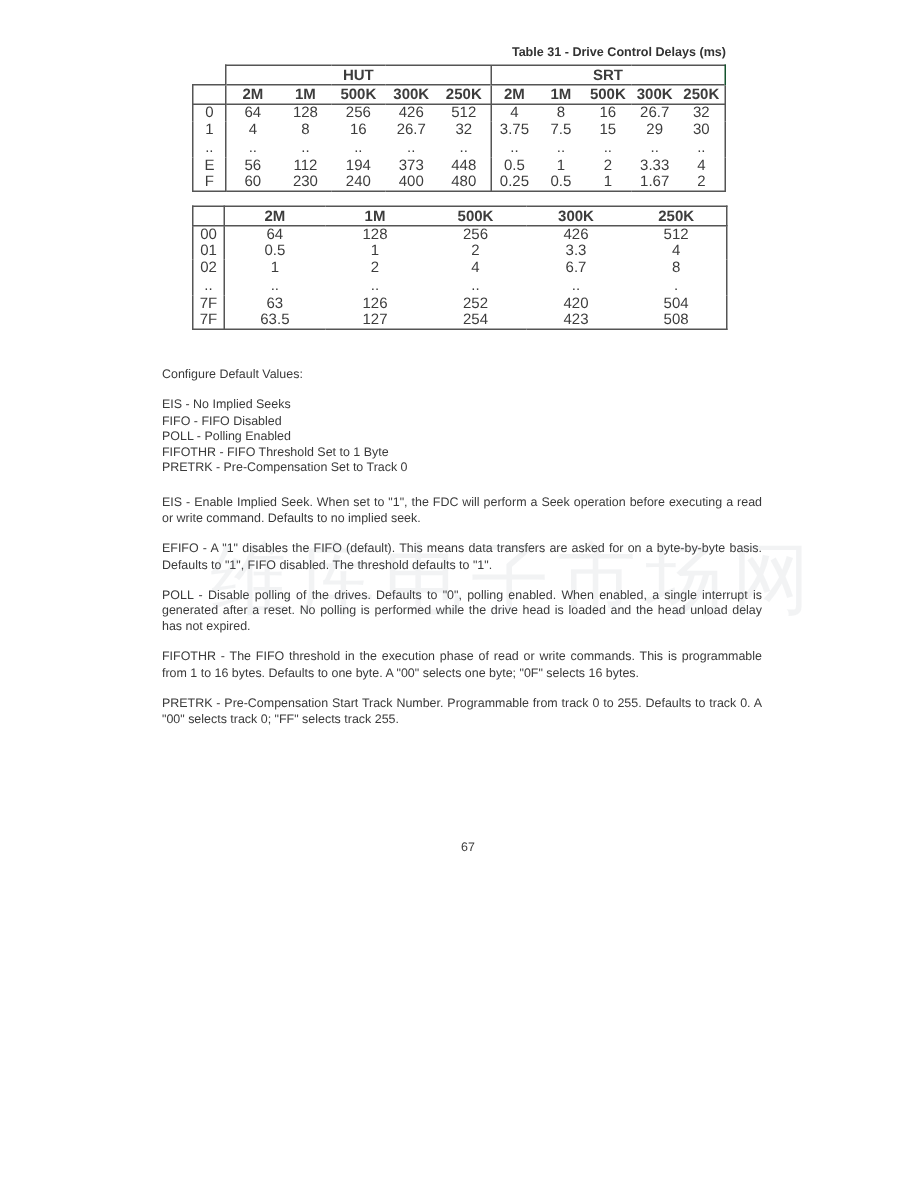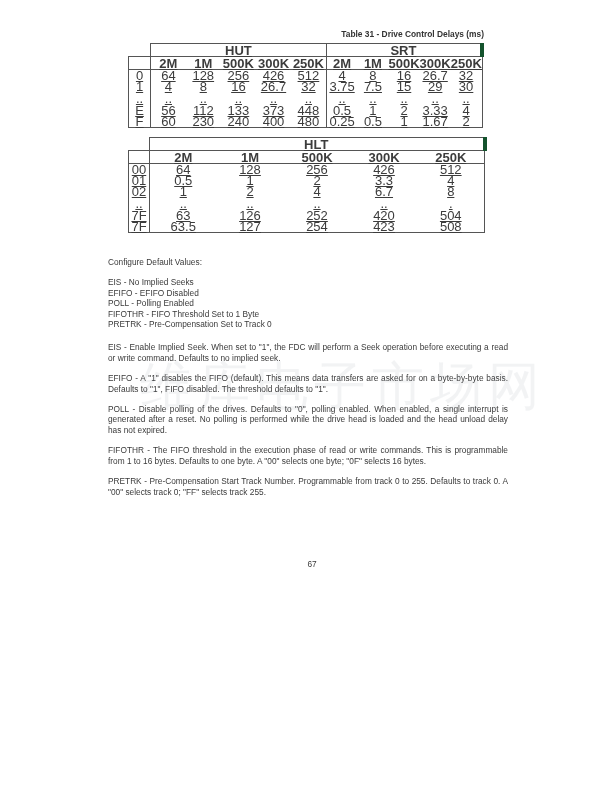--- a/index.html
+++ b/index.html
@@ -22,30 +22,29 @@
     pointer-events:none;
     user-select:none;
   }
   .tables-wrap { position:relative; margin:29px 0 0 128px; width:356px; }
   .table-title {
     font-size:8.4px; font-weight:bold; text-align:right;
     margin-bottom:4px; line-height:10px; color:#333;
   }
   table.dtable {
     border-collapse:collapse; table-layout:fixed;
-    font-size:13px; text-align:center; color:#3c3c3c;
+    font-size:10px; text-align:center; color:#3c3c3c;
     width:356px;
-    text-decoration:underline;
   }
   table.dtable td { padding:0; height:11px; line-height:11px; vertical-align:middle; }
   tr.ghr td.ghead {
     font-weight:bold; height:12px;
     border-top:1px solid #555; border-left:1px solid #555;
   }
-  tr.ghr td.ghead.last { border-right:4px solid #14532d;margin-left:36px; }
+  tr.ghr td.ghead.last { border-right:1px solid #14532d;margin-left:36px; }
   tr.ghr td.corner { border:none; }
   tr.chr td {
     font-weight:bold; height:12px;
     border-top:1px solid #555; border-bottom:1px solid #555;text-align:center;
   }
   td.lbl { border-left:1px solid #555; border-right:1px solid #555; }
   td.gr   { border-right:1px solid #555; }
   td.last { border-right:1px solid #555; }
   tr.lastrow td { border-bottom:1px solid #555; }
   tr.dots td { height:13px; }
@@ -135,21 +134,21 @@
             <td class="">..</td>
             <td class="">..</td>
             <td class="">..</td>
             <td class="">..</td>
             <td class="last">..</td>
           </tr>
           <tr>
             <td class="lbl">E</td>
             <td class="">56</td>
             <td class="">112</td>
-            <td class="">133</td>
+            <td class="">194</td>
             <td class="">373</td>
             <td class="gr">448</td>
             <td class="">0.5</td>
             <td class="">1</td>
             <td class="">2</td>
             <td class="">3.33</td>
             <td class="last">4</td>
           </tr>
           <tr class=" lastrow">
             <td class="lbl">F</td>
@@ -166,24 +165,20 @@
           </tr>
         </tbody>
       </table>
 
     <table class="dtable t2">
       <colgroup>
         <col style="width:21px">
         <col span="5" style="width:67px">
       </colgroup>
     <tbody>
-          <tr class="ghr">
-            <td class="corner"></td>
-            <td class="ghead last" colspan="5">HLT</td>
-          </tr>
           <tr class="chr">
             <td class="lbl"></td>
             <td class="">2M</td>
             <td class="">1M</td>
             <td class="">500K</td>
             <td class="">300K</td>
             <td class="last">250K</td>
           </tr>
           <tr>
             <td class="lbl">00</td>
@@ -235,21 +230,21 @@
           </tr>
         </tbody>
       </table>
   </div>
 
   <div class="textcol">
     <div class="heading">Configure Default Values:</div>
 
     <div class="defaults">
       <div>EIS - No Implied Seeks</div>
-      <div>EFIFO - EFIFO Disabled</div>
+      <div>FIFO - FIFO Disabled</div>
       <div>POLL - Polling Enabled</div>
       <div>FIFOTHR - FIFO Threshold Set to 1 Byte</div>
       <div>PRETRK - Pre-Compensation Set to Track 0</div>
     </div>
 
     <p class="para first">EIS - Enable Implied Seek.  When set to "1", the FDC will perform a Seek operation before executing a read or write command.  Defaults to no implied seek.</p>
     <p class="para">EFIFO - A "1" disables the FIFO (default). This means data transfers are asked for on a byte-by-byte basis.  Defaults to "1", FIFO disabled. The threshold defaults to "1".</p>
     <p class="para">POLL - Disable polling of the drives.  Defaults to "0", polling enabled.  When enabled, a single interrupt is generated after a reset.  No polling is performed while the drive head is loaded and the head unload delay has not expired.</p>
     <p class="para">FIFOTHR - The FIFO threshold in the execution phase of read or write commands. This is programmable from 1 to 16 bytes. Defaults to one byte.  A "00" selects one byte; "0F" selects 16 bytes.</p>
     <p class="para">PRETRK - Pre-Compensation Start Track Number.  Programmable from track 0 to 255. Defaults to track 0.  A "00" selects track 0; "FF" selects track 255.</p>

